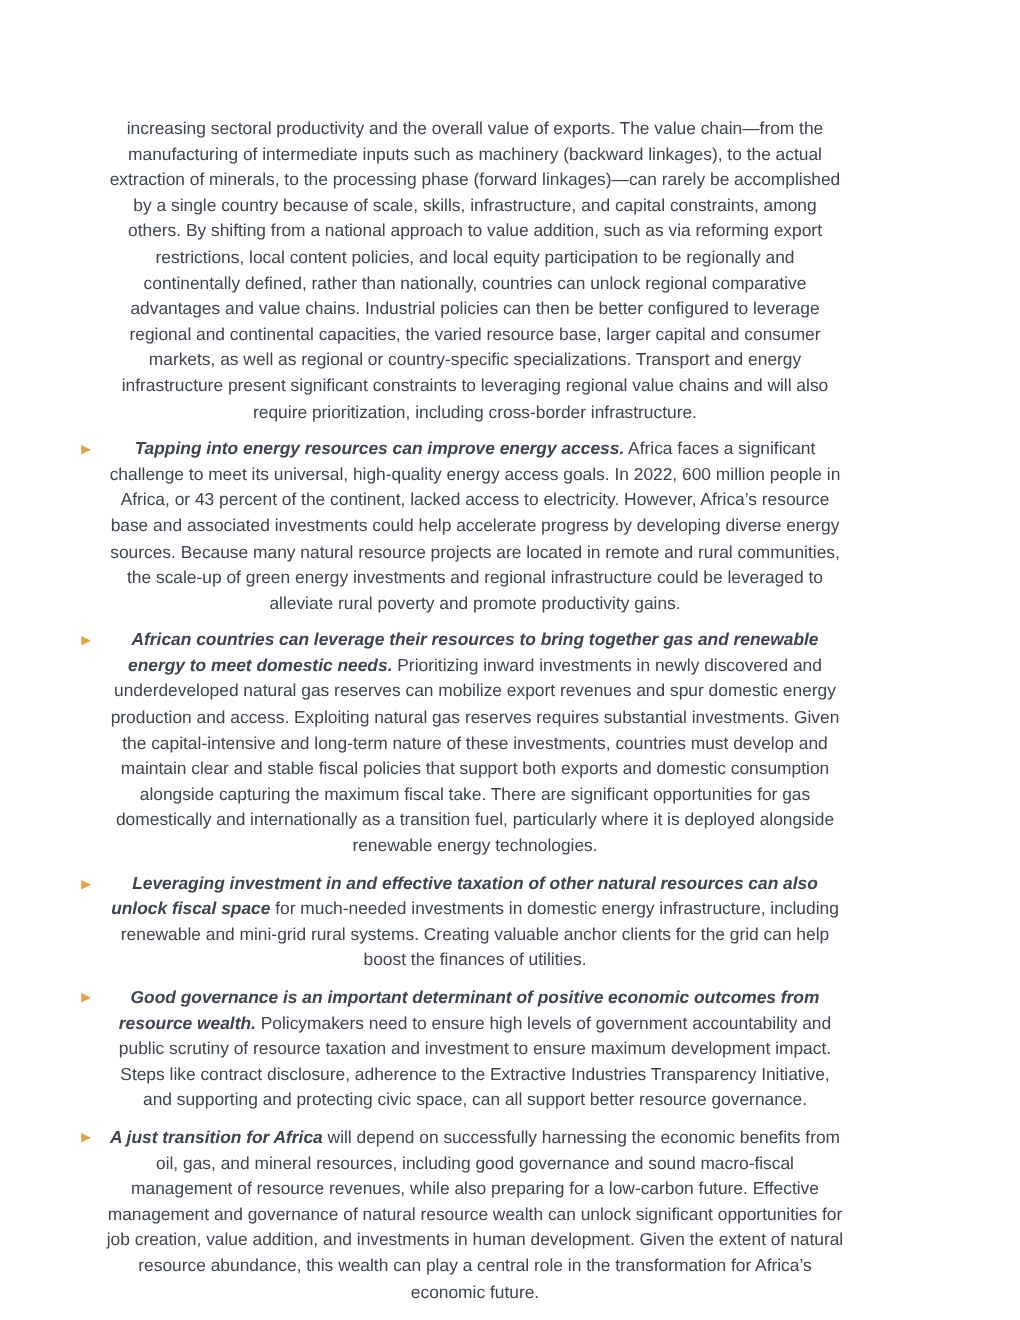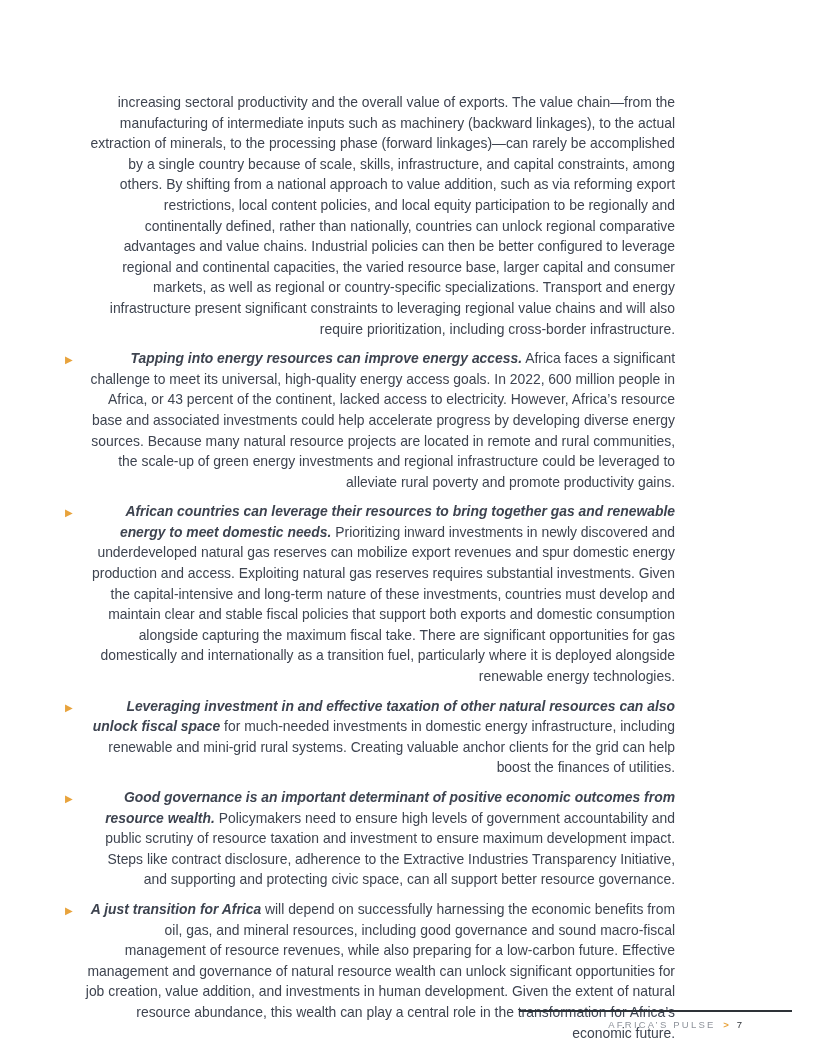--- a/index.html
+++ b/index.html
@@ -14,21 +14,21 @@
     position:absolute; inset:0;
     background:#ffffff;
   }
   .content {
     position:absolute;
     left:85px; top:92px;
     width:590px;
     font-size:13.9px;
     line-height:20.6px;
     color:var(--text,#3e4450);
-    text-align:right;
+    text-align:center;
   }
   .intro { margin-bottom:9px; }
   .bullets { list-style:none; }
   .bullet {
     position:relative;
     margin-top:9px;
   }
   .marker {
     position:absolute;
     left:-20px; top:2px;
@@ -98,22 +98,14 @@
       </li>
 
       <li class="bullet">
         <span class="marker">▶</span>
         <span class="lead">A just transition for Africa</span><span> will depend on successfully harnessing the economic benefits from oil, gas, and mineral resources, including good governance and sound macro-fiscal management of resource revenues, while also preparing for a low-carbon future. Effective management and governance of natural resource wealth can unlock significant opportunities for job creation, value addition, and investments in human development. Given the extent of natural resource abundance, this wealth can play a central role in the transformation for Africa’s economic future.</span>
       </li>
 
     </ul>
   </main>
 
-  <footer class="page-footer">
-    <div class="footer-rule"></div>
-    <div class="footer-line">
-      <span>AFRICA’S PULSE</span>
-      <span class="chev">&gt;</span>
-      <span class="pagenum">7</span>
-    </div>
-  </footer>
 
 </div>
 
 </body></html>

